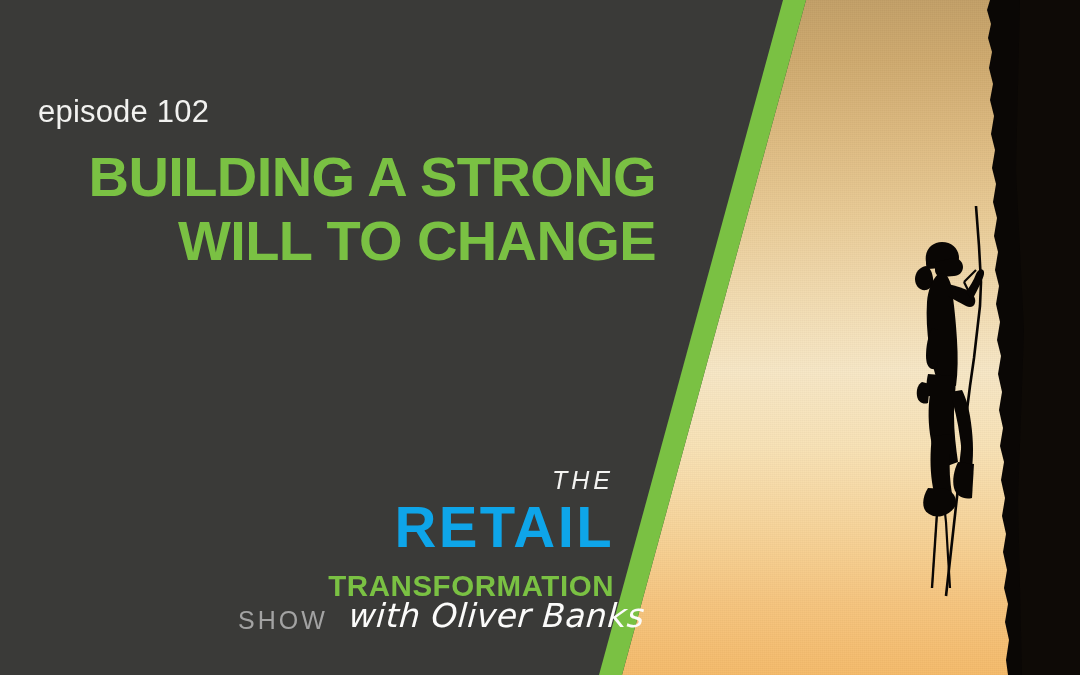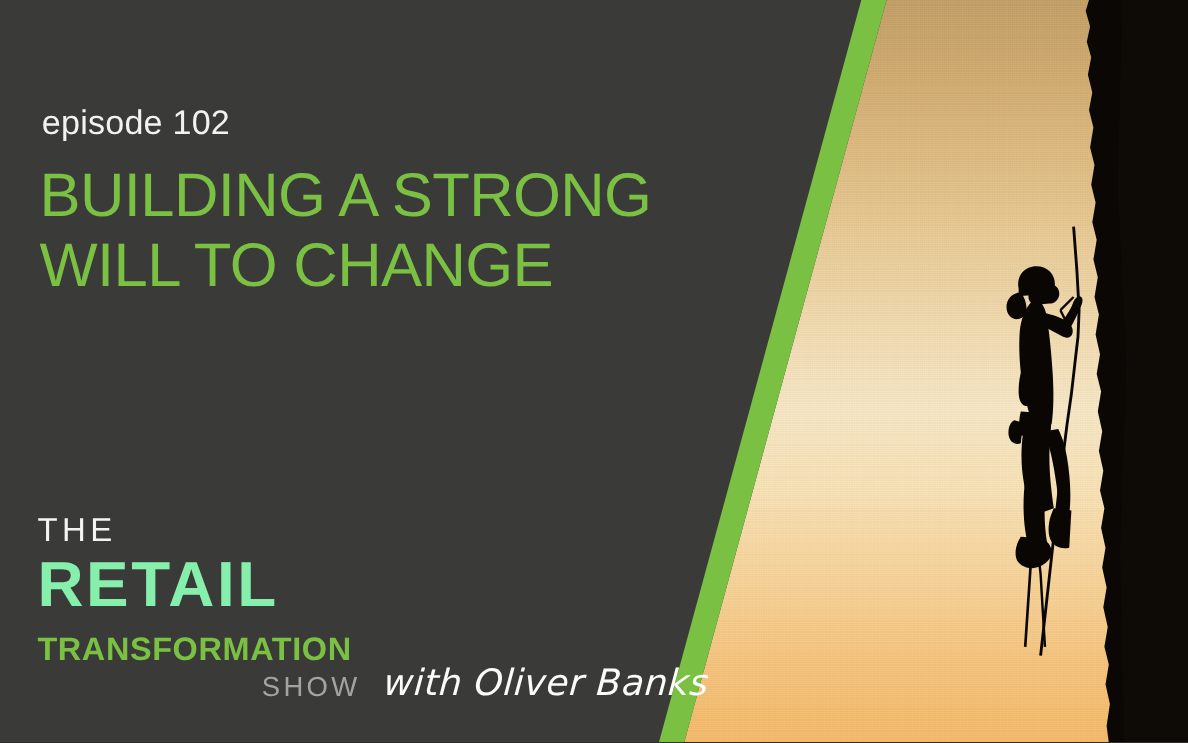--- a/index.html
+++ b/index.html
@@ -7,20 +7,21 @@
     padding: 0;
     background: #222;
   }
   #canvas {
     position: relative;
     width: 1080px;
     height: 675px;
     overflow: hidden;
     background: #3a3a38;
     font-family: "Liberation Sans", sans-serif;
+    text-align: right;
     -webkit-font-smoothing: antialiased;
   }
 
   
   .photo-panel {
     position: absolute;
     top: 0; left: 0;
     width: 1080px;
     height: 675px;
     clip-path: polygon(806px 0px, 1080px 0px, 1080px 675px, 622px 675px);
@@ -101,45 +102,46 @@
     line-height: 1;
     white-space: nowrap;
   }
   .episode-title {
     position: absolute;
     left: 36px;
     top: 145px;
     width: 620px;
     color: #7ac143;
     font-size: 56px;
-    font-weight: 400;
+    font-weight: 700;
     line-height: 1.135;
     letter-spacing: -0.6px;
     text-transform: uppercase;
   }
 
   
   .logo {
     position: absolute;
     left: 34px;
     top: 468px;
     width: 580px;
   }
   .logo-the {
-    font-size: 30px;
+    font-size: 25px;
     font-weight: 400;
     color: #f3f3f1;
     letter-spacing: 4.0px;
     line-height: 1;
     margin-bottom: 6px;
+    font-style: italic;
   }
   .logo-retail {
     font-size: 58px;
     font-weight: 700;
-    color: #86efac;
+    color: #0ea5e9;
     letter-spacing: 2.4px;
     line-height: .96;
   }
   .logo-transformation {
     font-size: 29.5px;
     font-weight: 700;
     color: #7ac143;
     letter-spacing: .55px;
     line-height: 1;
     margin-top: 16px;

